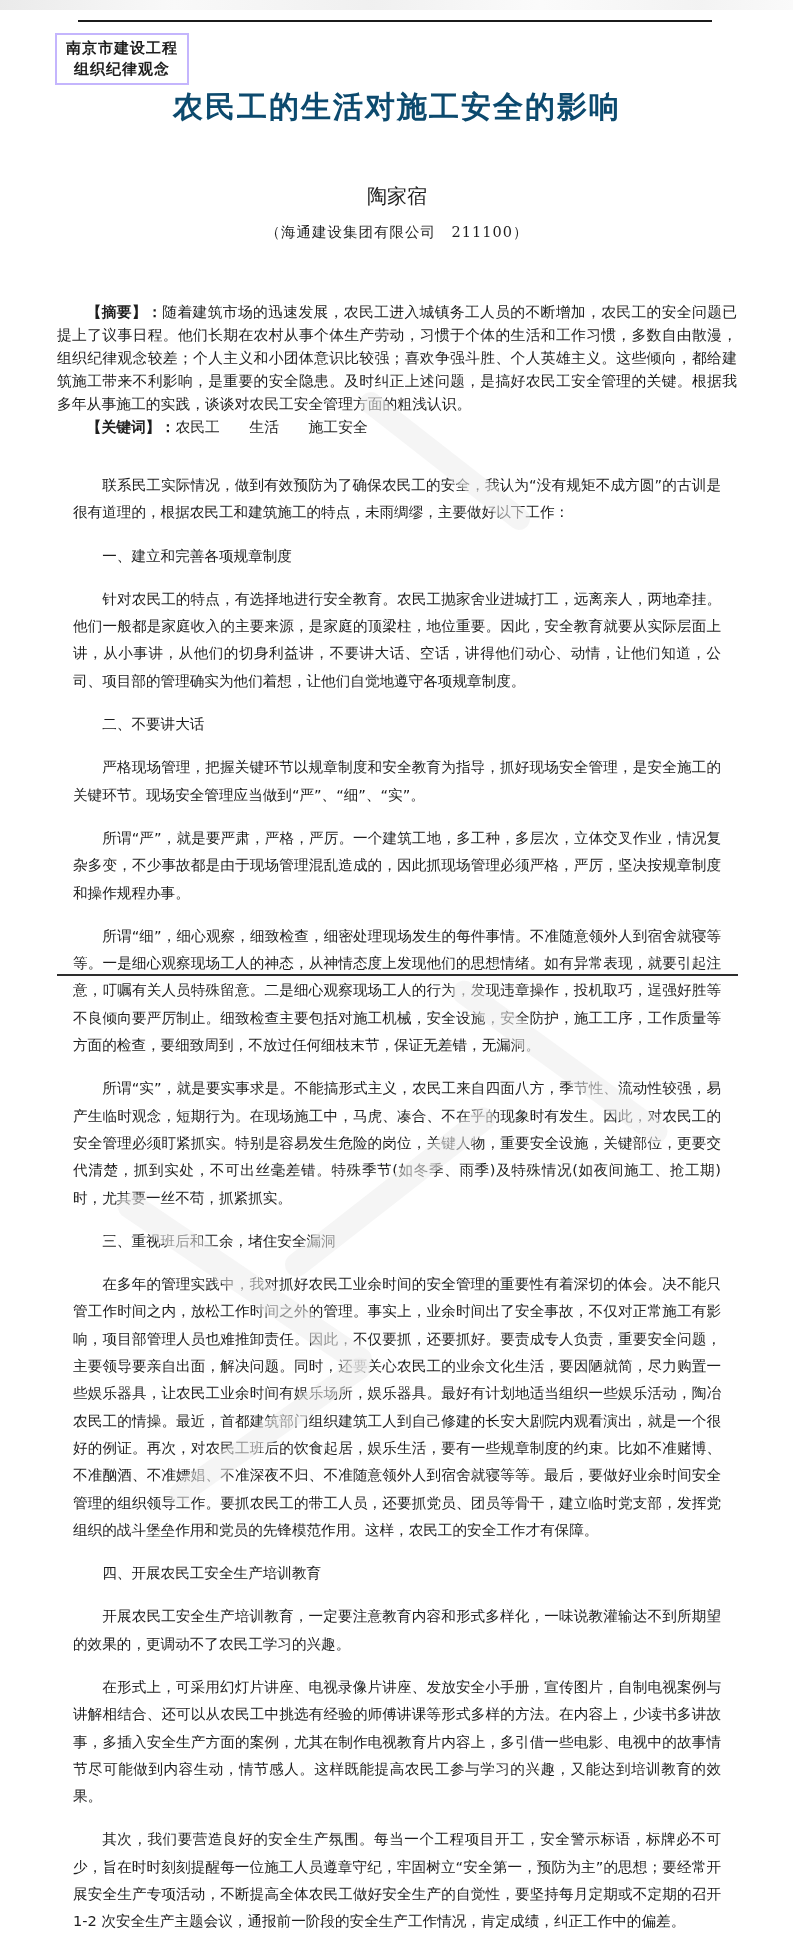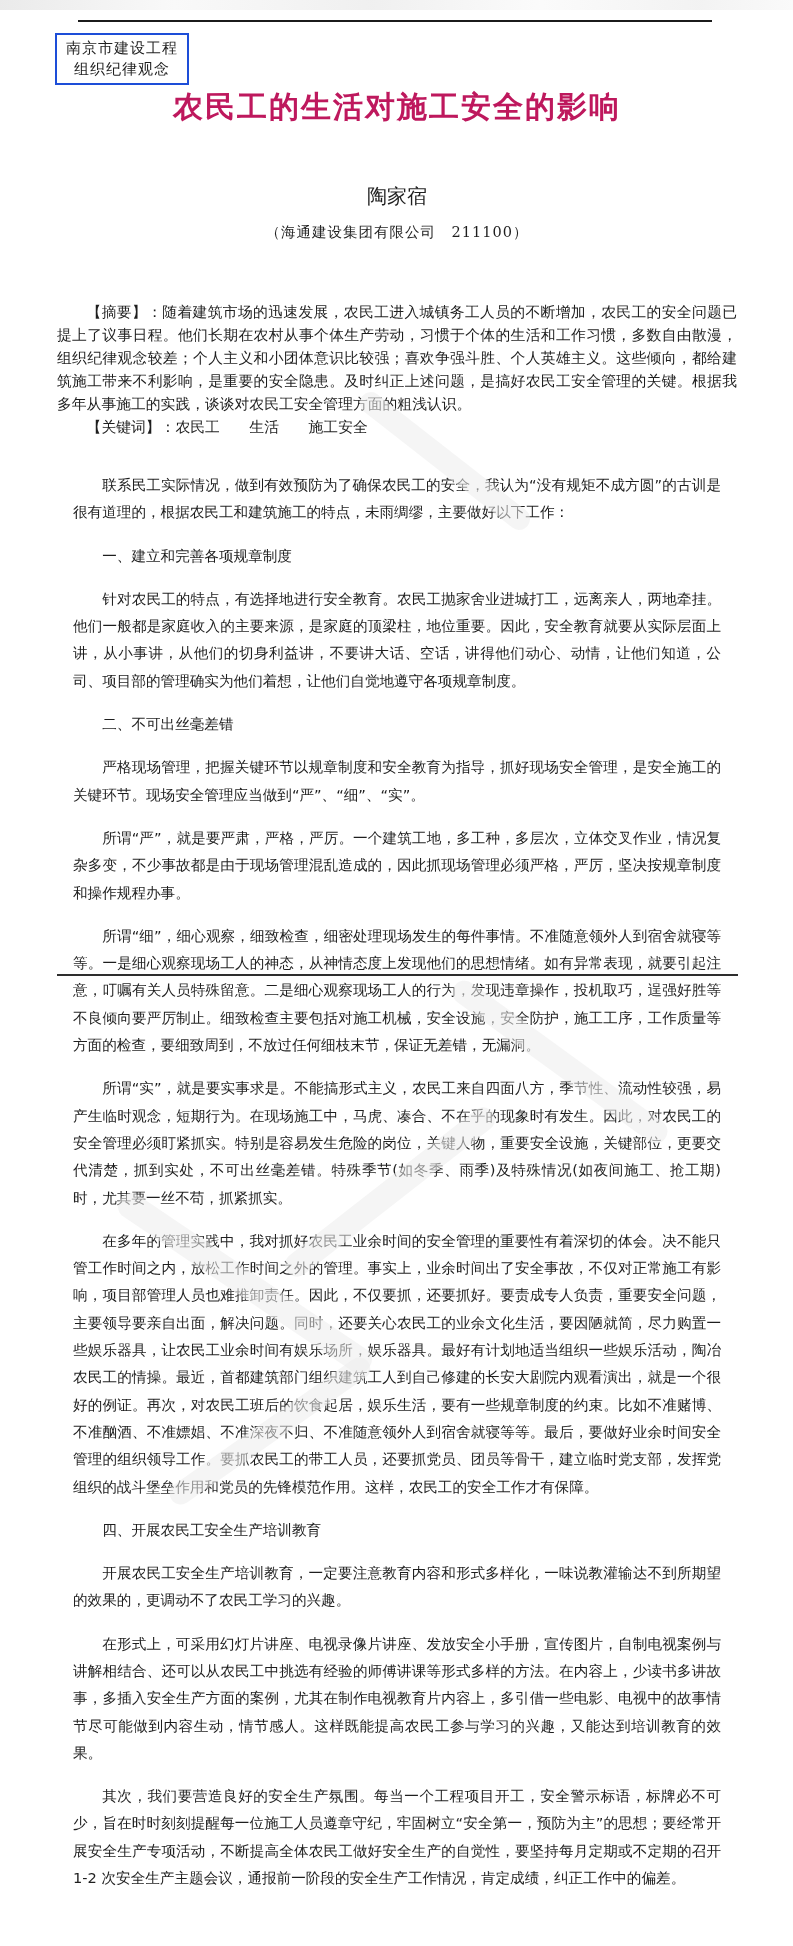--- a/index.html
+++ b/index.html
@@ -15,57 +15,57 @@
     position: absolute; top: 0; left: 0; width: 793px; height: 10px;
     background: linear-gradient(90deg, #d9d9d9, #f4f4f4 22%, #e3e3e3 47%, #f8f8f8 68%, #e8e8e8 88%, #f6f6f6);
     opacity: .55;
   }
   .top-rule {
     position: absolute; top: 20px; left: 78px; width: 634px; height: 2px;
     background: #1b1b1b;
   }
   .header-box {
     position: absolute; top: 33px; left: 55px;
-    border: 2px solid #1d4ed8;
+    border: 2px solid #c4b5fd;
     padding: 3px 9px;
     text-align: center;
-    font-weight: normal;
+    font-weight: bold;
     font-size: 15px; line-height: 21px;
     letter-spacing: 1px;
     background: #fff;
   }
   .content { padding: 86px 56px 0 57px; }
   .page-title {
     text-align: center;
     font-family: "DejaVu Serif", serif;
     font-weight: bold;
     font-size: 30px; line-height: 42px;
     letter-spacing: 2px;
-    color: #be185d;
+    color: #0c4a6e;
   }
   .author {
     margin-top: 56px;
     text-align: center;
     font-family: "DejaVu Serif", serif;
     font-size: 20px; line-height: 24px;
   }
   .affiliation {
     margin-top: 13px;
     text-align: center;
     font-family: "DejaVu Serif", serif;
     font-size: 14.5px; line-height: 22px;
     letter-spacing: 1px;
   }
   .abstract {
     margin-top: 57px;
     font-size: 14.8px; line-height: 23px;
     text-align: justify;
     text-indent: 2em;
   }
-  .abstract .label, .keywords .label { font-weight: normal; }
+  .abstract .label, .keywords .label { font-weight: bold; }
   .keywords {
     font-size: 14.8px; line-height: 23px;
     text-indent: 2em;
   }
   .body-text {
     margin-top: 33px;
     font-size: 14.6px; line-height: 27.3px;
     text-align: justify;
   }
   .body-text p { margin: 16px; }
@@ -113,25 +113,26 @@
   <div class="affiliation">（海通建设集团有限公司　211100）</div>
 
   <p class="abstract"><span class="label">【摘要】：</span><span>随着建筑市场的迅速发展，农民工进入城镇务工人员的不断增加，农民工的安全问题已提上了议事日程。他们长期在农村从事个体生产劳动，习惯于个体的生活和工作习惯，多数自由散漫，组织纪律观念较差；个人主义和小团体意识比较强；喜欢争强斗胜、个人英雄主义。这些倾向，都给建筑施工带来不利影响，是重要的安全隐患。及时纠正上述问题，是搞好农民工安全管理的关键。根据我多年从事施工的实践，谈谈对农民工安全管理方面的粗浅认识。</span></p>
 
   <p class="keywords"><span class="label">【关键词】：</span><span>农民工　　生活　　施工安全</span></p>
 
   <div class="body-text">
       <p class="p-indent">联系民工实际情况，做到有效预防为了确保农民工的安全，我认为“没有规矩不成方圆”的古训是很有道理的，根据农民工和建筑施工的特点，未雨绸缪，主要做好以下工作：</p>
       <p class="p-heading">一、建立和完善各项规章制度</p>
       <p class="p-indent">针对农民工的特点，有选择地进行安全教育。农民工抛家舍业进城打工，远离亲人，两地牵挂。他们一般都是家庭收入的主要来源，是家庭的顶梁柱，地位重要。因此，安全教育就要从实际层面上讲，从小事讲，从他们的切身利益讲，不要讲大话、空话，讲得他们动心、动情，让他们知道，公司、项目部的管理确实为他们着想，让他们自觉地遵守各项规章制度。</p>
-      <p class="p-heading">二、不可出丝毫差错</p>
+      <p class="p-heading">二、不要讲大话</p>
       <p class="p-indent">严格现场管理，把握关键环节以规章制度和安全教育为指导，抓好现场安全管理，是安全施工的关键环节。现场安全管理应当做到“严”、“细”、“实”。</p>
       <p class="p-indent">所谓“严”，就是要严肃，严格，严厉。一个建筑工地，多工种，多层次，立体交叉作业，情况复杂多变，不少事故都是由于现场管理混乱造成的，因此抓现场管理必须严格，严厉，坚决按规章制度和操作规程办事。</p>
       <p class="p-indent">所谓“细”，细心观察，细致检查，细密处理现场发生的每件事情。不准随意领外人到宿舍就寝等等。一是细心观察现场工人的神态，从神情态度上发现他们的思想情绪。如有异常表现，就要引起注意，叮嘱有关人员特殊留意。二是细心观察现场工人的行为，发现违章操作，投机取巧，逞强好胜等不良倾向要严厉制止。细致检查主要包括对施工机械，安全设施，安全防护，施工工序，工作质量等方面的检查，要细致周到，不放过任何细枝末节，保证无差错，无漏洞。</p>
       <p class="p-indent">所谓“实”，就是要实事求是。不能搞形式主义，农民工来自四面八方，季节性、流动性较强，易产生临时观念，短期行为。在现场施工中，马虎、凑合、不在乎的现象时有发生。因此，对农民工的安全管理必须盯紧抓实。特别是容易发生危险的岗位，关键人物，重要安全设施，关键部位，更要交代清楚，抓到实处，不可出丝毫差错。特殊季节(如冬季、雨季)及特殊情况(如夜间施工、抢工期)时，尤其要一丝不苟，抓紧抓实。</p>
+      <p class="p-heading">三、重视班后和工余，堵住安全漏洞</p>
       <p class="p-indent">在多年的管理实践中，我对抓好农民工业余时间的安全管理的重要性有着深切的体会。决不能只管工作时间之内，放松工作时间之外的管理。事实上，业余时间出了安全事故，不仅对正常施工有影响，项目部管理人员也难推卸责任。因此，不仅要抓，还要抓好。要责成专人负责，重要安全问题，主要领导要亲自出面，解决问题。同时，还要关心农民工的业余文化生活，要因陋就简，尽力购置一些娱乐器具，让农民工业余时间有娱乐场所，娱乐器具。最好有计划地适当组织一些娱乐活动，陶冶农民工的情操。最近，首都建筑部门组织建筑工人到自己修建的长安大剧院内观看演出，就是一个很好的例证。再次，对农民工班后的饮食起居，娱乐生活，要有一些规章制度的约束。比如不准赌博、不准酗酒、不准嫖娼、不准深夜不归、不准随意领外人到宿舍就寝等等。最后，要做好业余时间安全管理的组织领导工作。要抓农民工的带工人员，还要抓党员、团员等骨干，建立临时党支部，发挥党组织的战斗堡垒作用和党员的先锋模范作用。这样，农民工的安全工作才有保障。</p>
       <p class="p-heading">四、开展农民工安全生产培训教育</p>
       <p class="p-indent">开展农民工安全生产培训教育，一定要注意教育内容和形式多样化，一味说教灌输达不到所期望的效果的，更调动不了农民工学习的兴趣。</p>
       <p class="p-indent">在形式上，可采用幻灯片讲座、电视录像片讲座、发放安全小手册，宣传图片，自制电视案例与讲解相结合、还可以从农民工中挑选有经验的师傅讲课等形式多样的方法。在内容上，少读书多讲故事，多插入安全生产方面的案例，尤其在制作电视教育片内容上，多引借一些电影、电视中的故事情节尽可能做到内容生动，情节感人。这样既能提高农民工参与学习的兴趣，又能达到培训教育的效果。</p>
       <p class="p-indent">其次，我们要营造良好的安全生产氛围。每当一个工程项目开工，安全警示标语，标牌必不可少，旨在时时刻刻提醒每一位施工人员遵章守纪，牢固树立“安全第一，预防为主”的思想；要经常开展安全生产专项活动，不断提高全体农民工做好安全生产的自觉性，要坚持每月定期或不定期的召开 1-2 次安全生产主题会议，通报前一阶段的安全生产工作情况，肯定成绩，纠正工作中的偏差。</p>
     </div>
 
 </div>
 
 <div class="artifact-line"></div>

